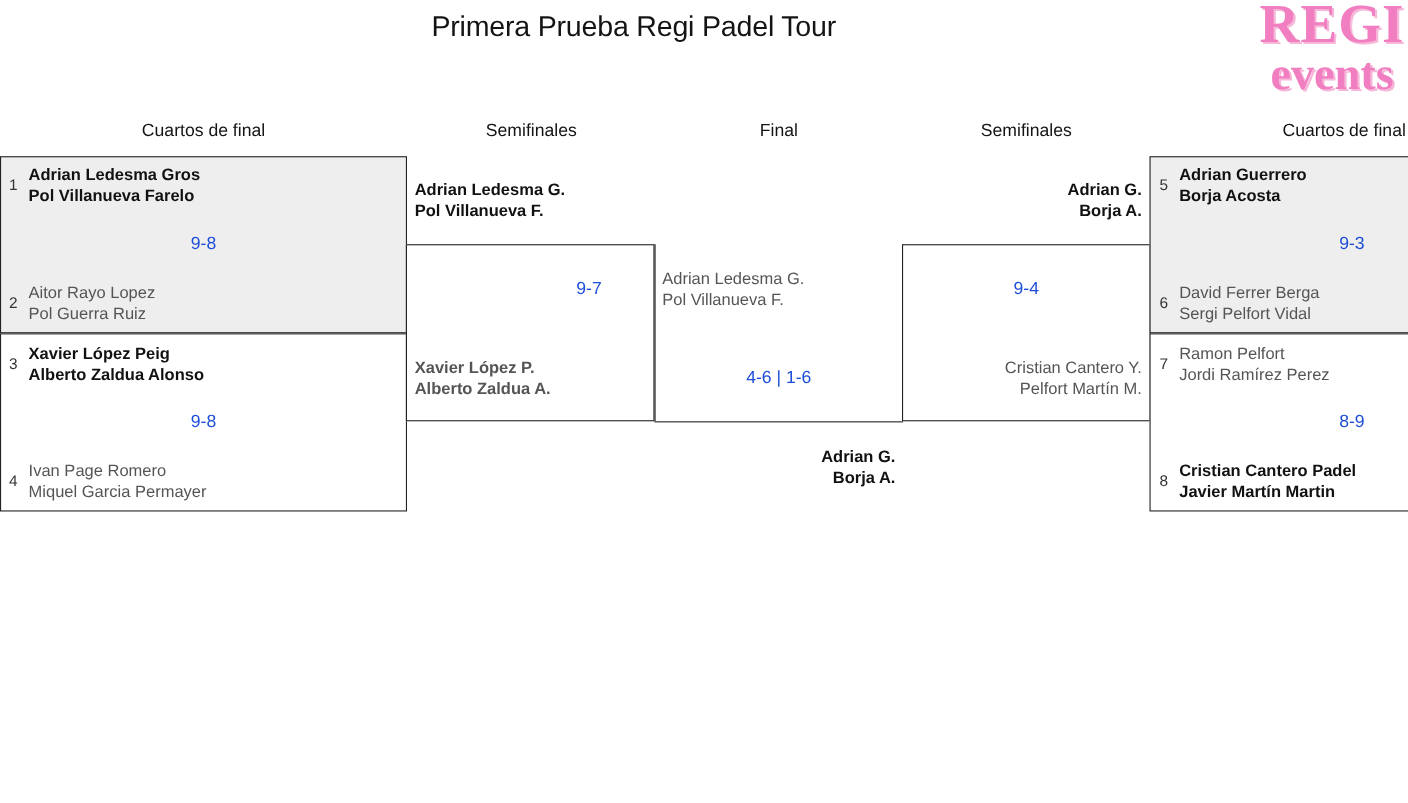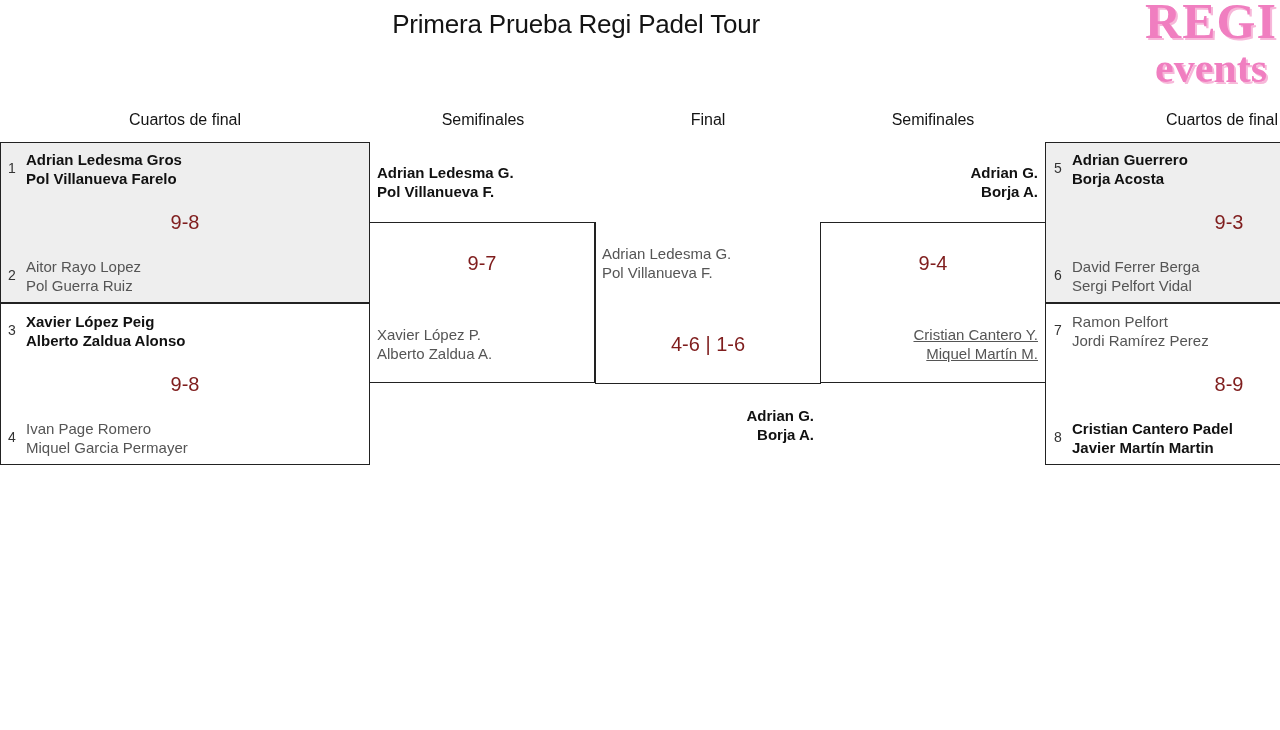--- a/index.html
+++ b/index.html
@@ -97,23 +97,23 @@
     position: absolute;
     font-size: 14px;
     line-height: 16px;
     color: #333333;
     text-align: center;
     width: 16px;
   }
 
   .score {
     position: absolute;
-    font-size: 20px;
+    font-size: 16px;
     line-height: 18px;
-    color: #7f1d1d;
+    color: #1d4ed8;
     white-space: nowrap;
     text-align: center;
   }
 
   .rule {
     position: absolute;
     background: #222222;
   }
   .rule-h { height: 1px; }
   .rule-v { width: 1px; }
@@ -171,23 +171,23 @@
   <span class="ln">Miquel Garcia Permayer</span>
 </div>
 
 <div class="box plain" style="left:369px; top:222px; width:226px; height:161px;"></div>
 
 <div class="team winner align-left" style="left:377px; top:163px;">
   <span class="ln">Adrian Ledesma G.</span>
   <span class="ln">Pol Villanueva F.</span>
 </div>
 
-<div class="score" style="left:417px; top:254px; width:130px;">9-7</div>
-
-<div class="team loser align-left" style="left:377px; top:325px;">
+<div class="score" style="left:417px; top:254px; width:130px;text-align:right;">9-7</div>
+
+<div class="team loser align-left" style="left:377px; top:325px;font-weight:bold;">
   <span class="ln">Xavier López P.</span>
   <span class="ln">Alberto Zaldua A.</span>
 </div>
 
 <div class="rule rule-v" style="left:595px; top:222px; height:161px;"></div>
 <div class="rule rule-v" style="left:820px; top:222px; height:161px;"></div>
 <div class="rule rule-h" style="left:595px; top:383px; width:226px;"></div>
 
 <div class="team loser align-left" style="left:602px; top:244px;">
   <span class="ln">Adrian Ledesma G.</span>
@@ -203,23 +203,23 @@
 
 <div class="box plain" style="left:820px; top:222px; width:226px; height:161px;"></div>
 
 <div class="team winner align-right" style="left:868px; top:163px; width:170px;">
   <span class="ln">Adrian G.</span>
   <span class="ln">Borja A.</span>
 </div>
 
 <div class="score" style="left:868px; top:254px; width:130px;">9-4</div>
 
-<div class="team loser align-right" style="left:868px; top:325px; width:170px;text-decoration:underline;">
+<div class="team loser align-right" style="left:868px; top:325px; width:170px;">
   <span class="ln">Cristian Cantero Y.</span>
-  <span class="ln">Miquel Martín M.</span>
+  <span class="ln">Pelfort Martín M.</span>
 </div>
 
 <div class="box shaded" style="left:1045px; top:142px; width:260px; height:161px;"></div>
 
 <div class="seed" style="left:1050px; top:160px;">5</div>
 <div class="team winner align-left" style="left:1072px; top:150px;">
   <span class="ln">Adrian Guerrero</span>
   <span class="ln">Borja Acosta</span>
 </div>
 

